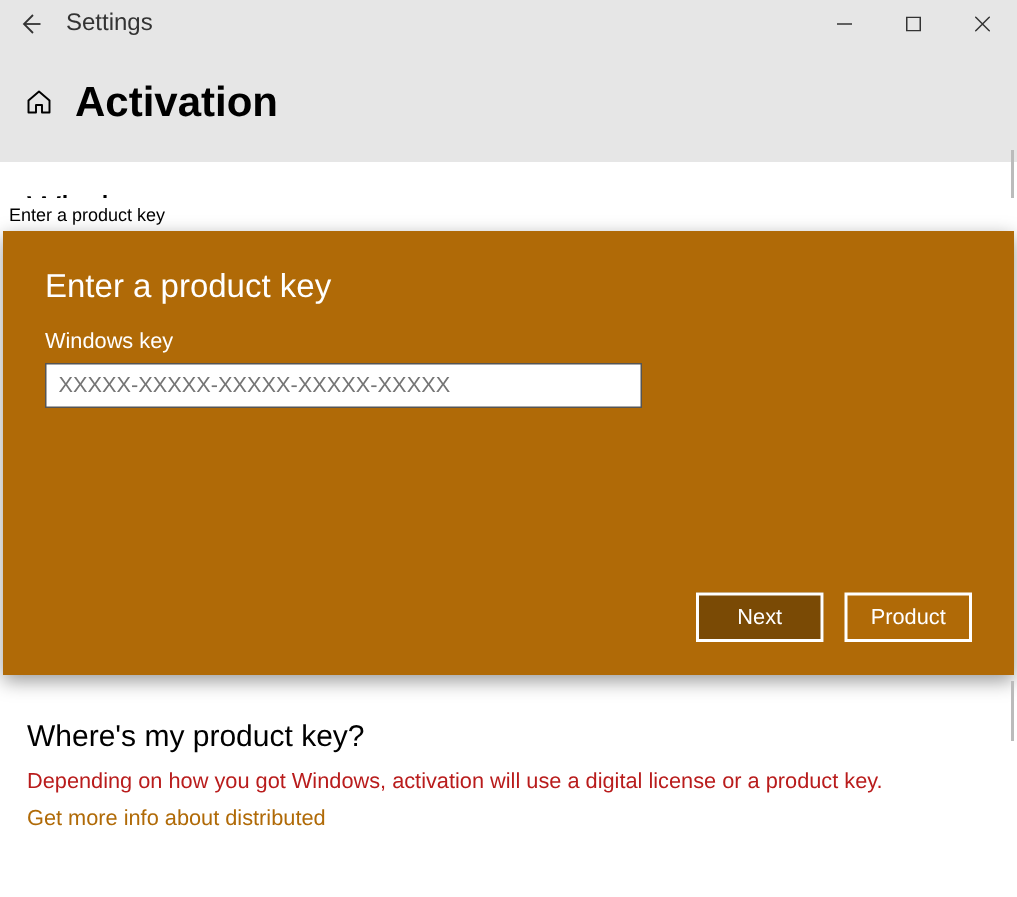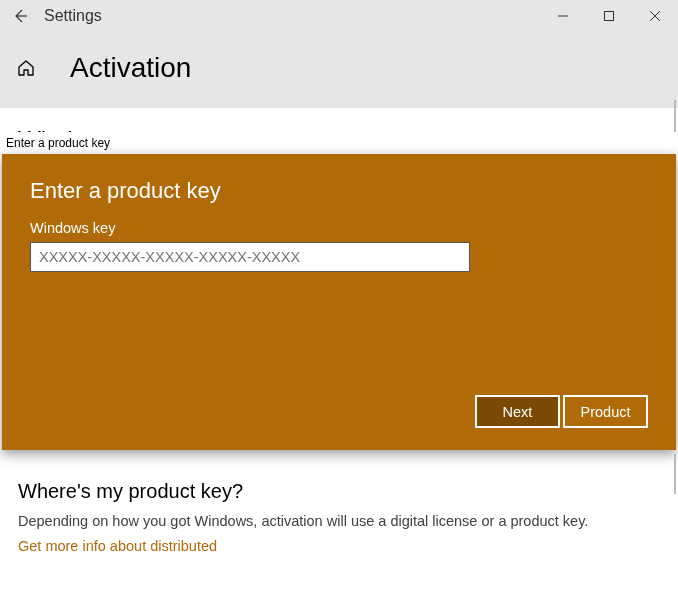--- a/index.html
+++ b/index.html
@@ -37,24 +37,23 @@
     color: #333;
   }
   .header {
     background: #e6e6e6;
     padding: 20px 16px 24px 16px;
     display: flex;
     align-items: center;
     gap: 14px;
   }
   .header h1 {
-    font-weight: 400;
+    font-weight: 700;
     font-size: 28px;
     color: #000;
-    margin-left: 20px;
   }
   .home-icon {
     width: 20px; height: 20px;
   }
   .content {
     padding: 18px;
     position: relative;
     height: calc(100% - 32px - 76px);
   }
   .section-h {
@@ -100,35 +99,35 @@
     line-height: 1.35;
     margin-bottom: 24px;
     max-width: 610px;
   }
   .modal label {
     display: block;
     font-size: 14.5px;
     margin-bottom: 6px;
   }
   .modal input[type=text] {
-    width: 440px;
+    width: 398px;
     height: 30px;
     padding: 4px 8px;
     font-size: 14.5px;
     border: 1px solid #555;
     background: #fff;
     color: #666;
     outline: none;
   }
   .modal .btnrow {
     position: absolute;
     right: 28px;
     bottom: 22px;
     display: flex;
-    gap: 3px;
+    gap: 14px;
   }
   .modal .btn {
     min-width: 85px;
     height: 33px;
     border: 2px solid #fff;
     background: transparent;
     color: #fff;
     font-size: 14.5px;
     cursor: pointer;
     font-family: inherit;
@@ -141,21 +140,21 @@
     left: 18px; right: 18px;
     top: 480px;
   }
   .below h3 {
     font-size: 20px;
     font-weight: 400;
     margin-bottom: 10px;
   }
   .below p {
     font-size: 14.5px;
-    color: #404040;
+    color: #b91c1c;
     margin-bottom: 8px;
   }
   .below a {
     color: #b06a07;
     text-decoration: none;
     font-size: 14.5px;
   }
   .scrollbar-stub2 {
     position: absolute;
     right: 2px;

